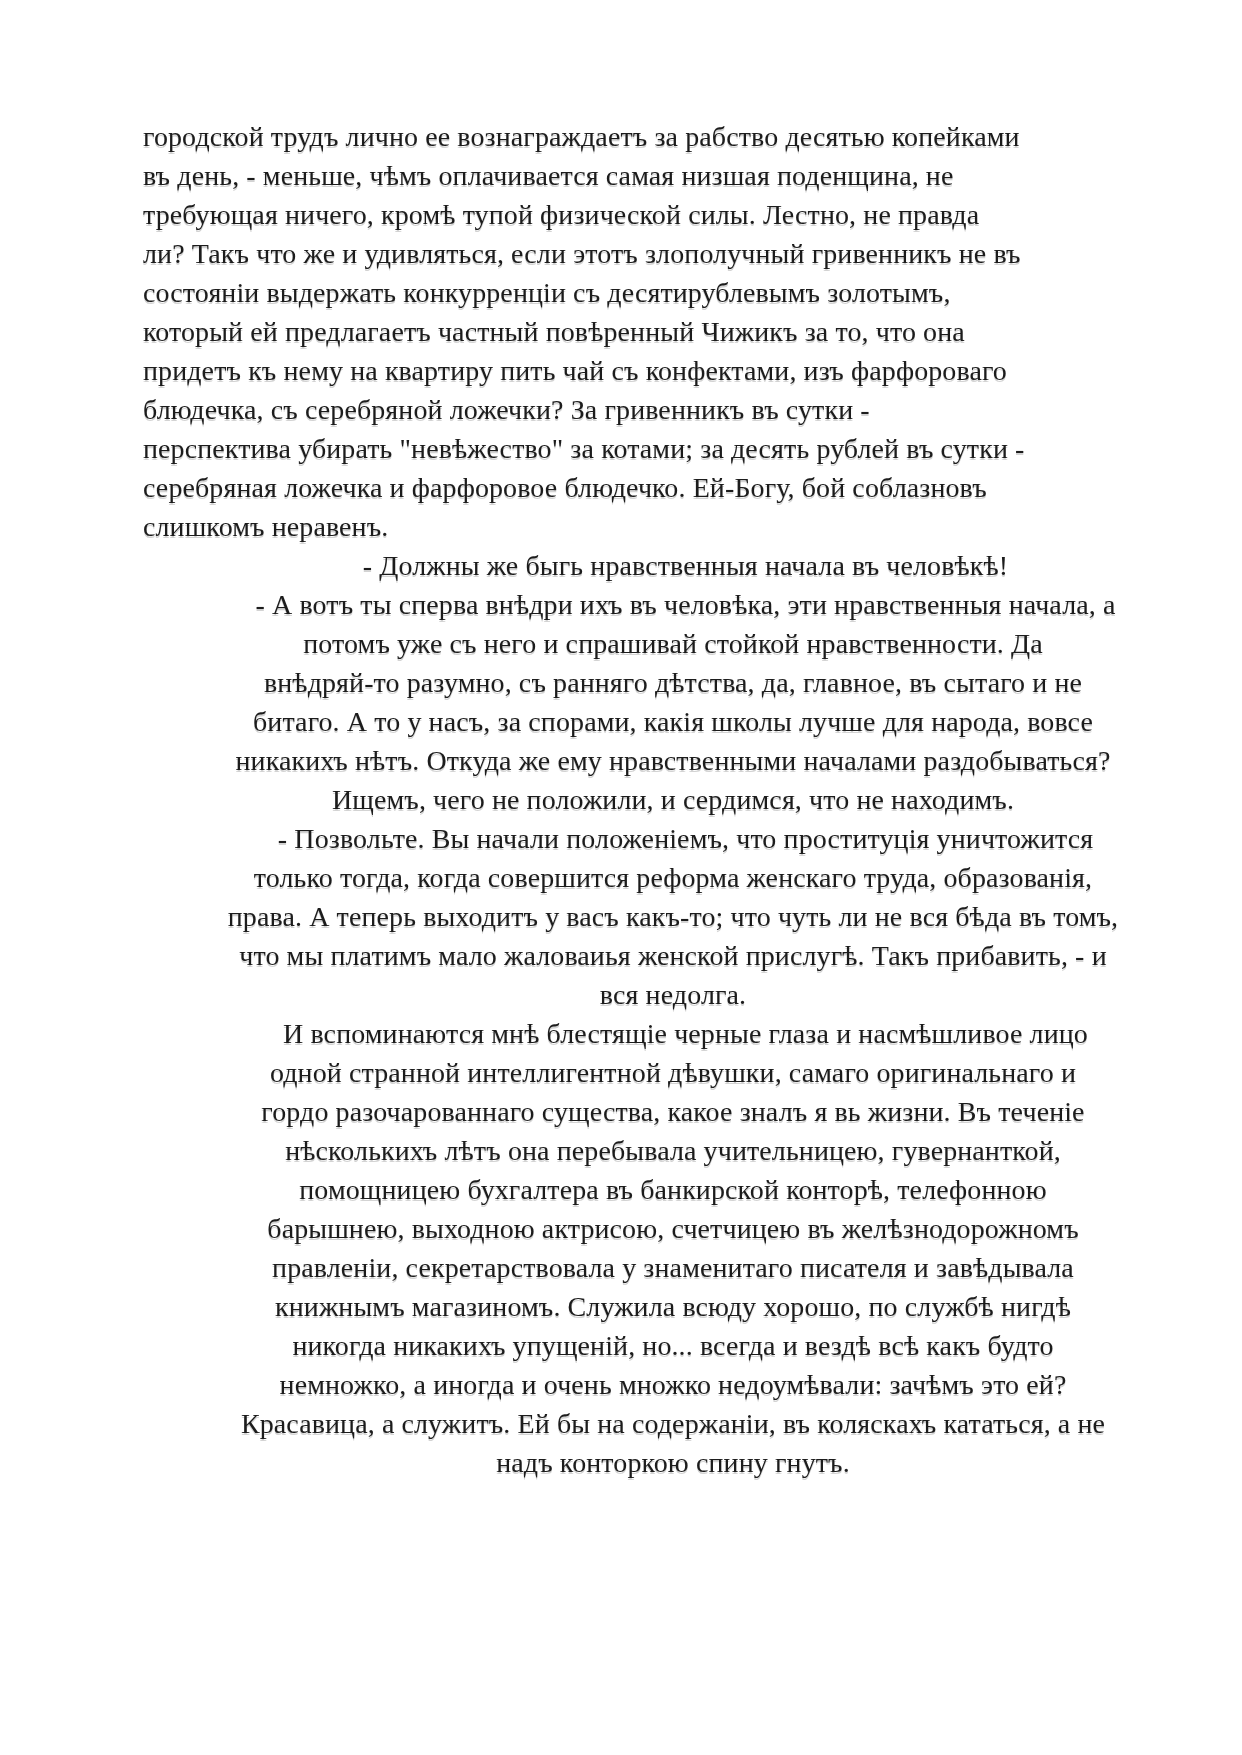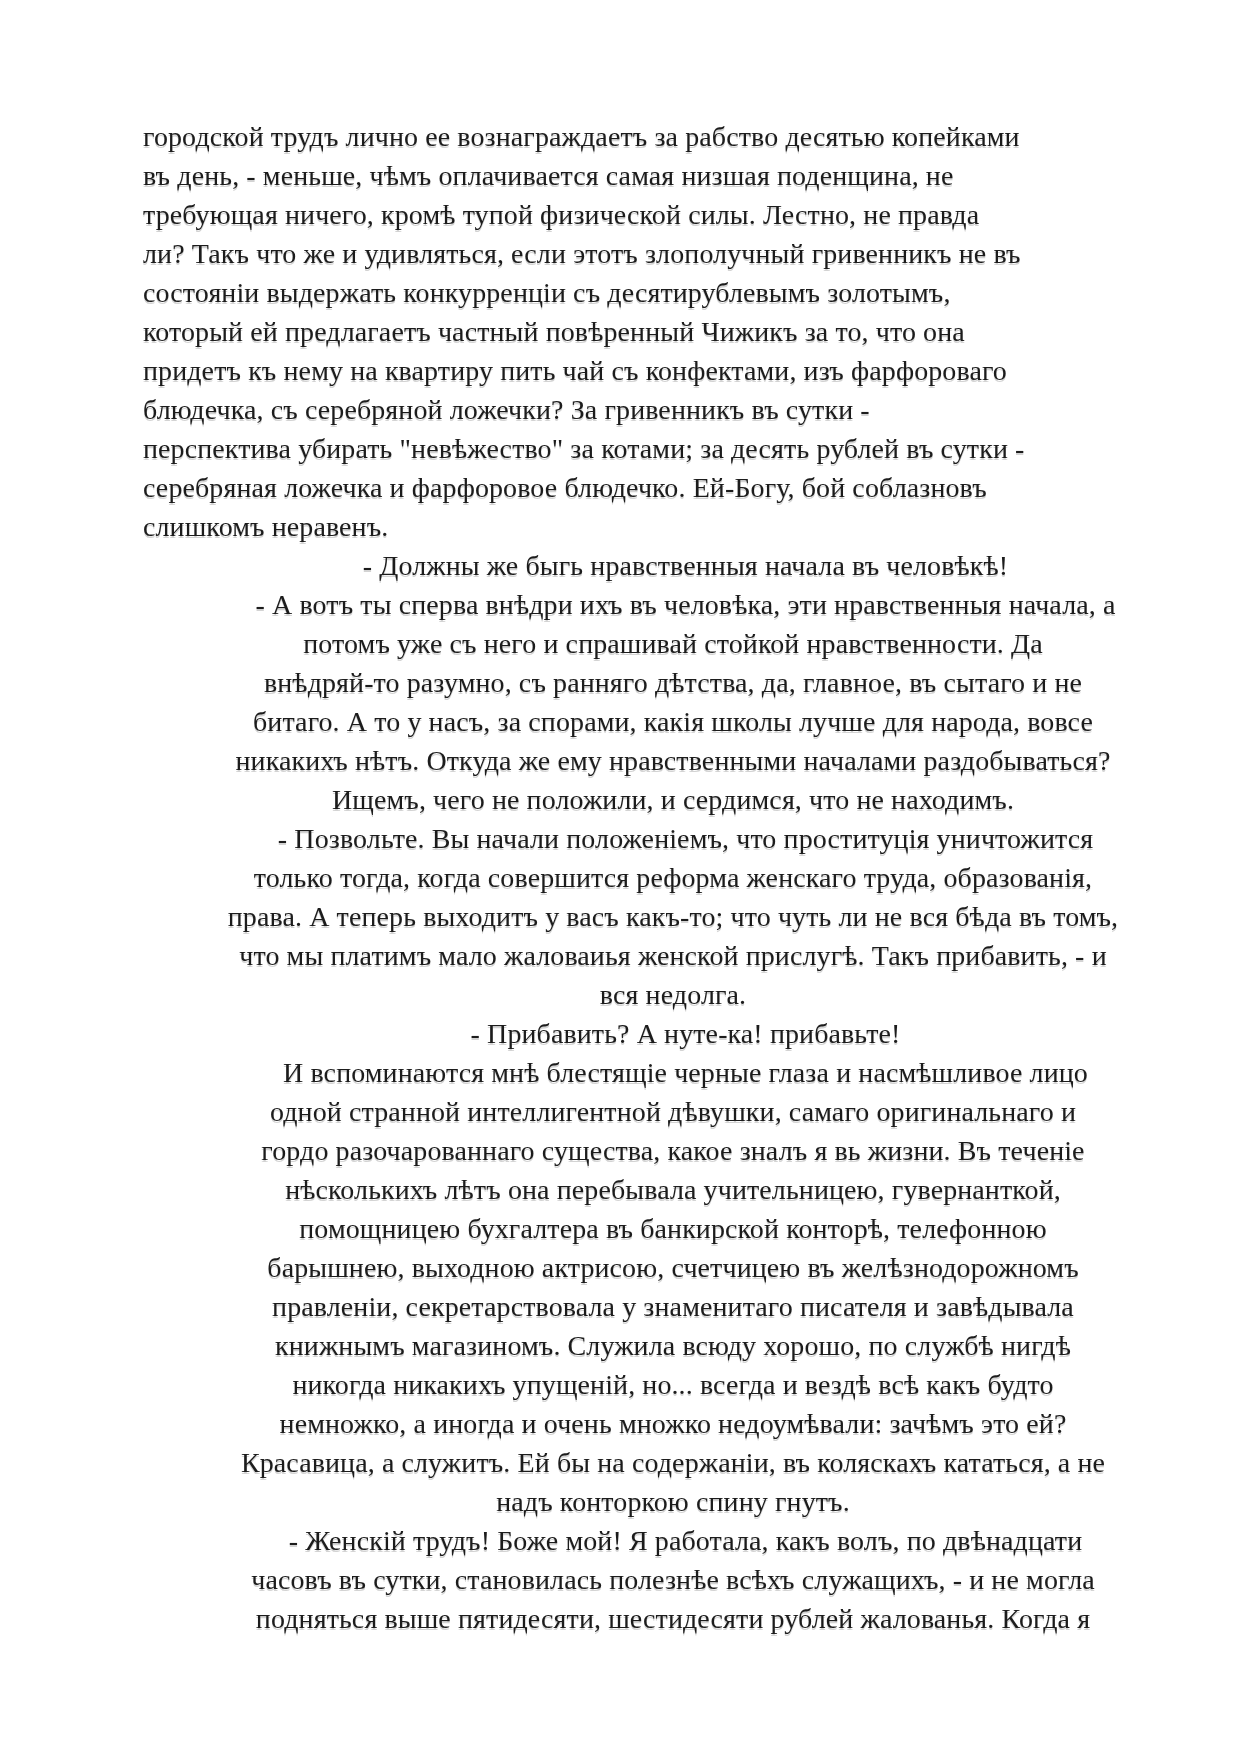--- a/index.html
+++ b/index.html
@@ -57,30 +57,26 @@
 потомъ уже съ него и спрашивай стойкой нравственности. Да
 внѣдряй-то разумно, съ ранняго дѣтства, да, главное, въ сытаго и не
 битаго. А то у насъ, за спорами, какія школы лучше для народа, вовсе
 никакихъ нѣтъ. Откуда же ему нравственными началами раздобываться?
 Ищемъ, чего не положили, и сердимся, что не находимъ.</p>
     <p class="para indent">- Позвольте. Вы начали положеніемъ, что проституція уничтожится
 только тогда, когда совершится реформа женскаго труда, образованія,
 права. А теперь выходитъ у васъ какъ-то; что чуть ли не вся бѣда въ томъ,
 что мы платимъ мало жаловаиья женской прислугѣ. Такъ прибавить, - и
 вся недолга.</p>
-    <p class="para indent">- Прибавить? А нуте-ка! прибавьте!</p>
     <p class="para indent">И вспоминаются мнѣ блестящіе черные глаза и насмѣшливое лицо
 одной странной интеллигентной дѣвушки, самаго оригинальнаго и
 гордо разочарованнаго существа, какое зналъ я вь жизни. Въ теченіе
 нѣсколькихъ лѣтъ она перебывала учительницею, гувернанткой,
 помощницею бухгалтера въ банкирской конторѣ, телефонною
 барышнею, выходною актрисою, счетчицею въ желѣзнодорожномъ
 правленіи, секретарствовала у знаменитаго писателя и завѣдывала
 книжнымъ магазиномъ. Служила всюду хорошо, по службѣ нигдѣ
 никогда никакихъ упущеній, но... всегда и вездѣ всѣ какъ будто
 немножко, а иногда и очень множко недоумѣвали: зачѣмъ это ей?
 Красавица, а служитъ. Ей бы на содержаніи, въ коляскахъ кататься, а не
 надъ конторкою спину гнутъ.</p>
-    <p class="para indent">- Женскій трудъ! Боже мой! Я работала, какъ волъ, по двѣнадцати
-часовъ въ сутки, становилась полезнѣе всѣхъ служащихъ, - и не могла
-подняться выше пятидесяти, шестидесяти рублей жалованья. Когда я</p>
   </div>
 </div>
 
 </body></html>

